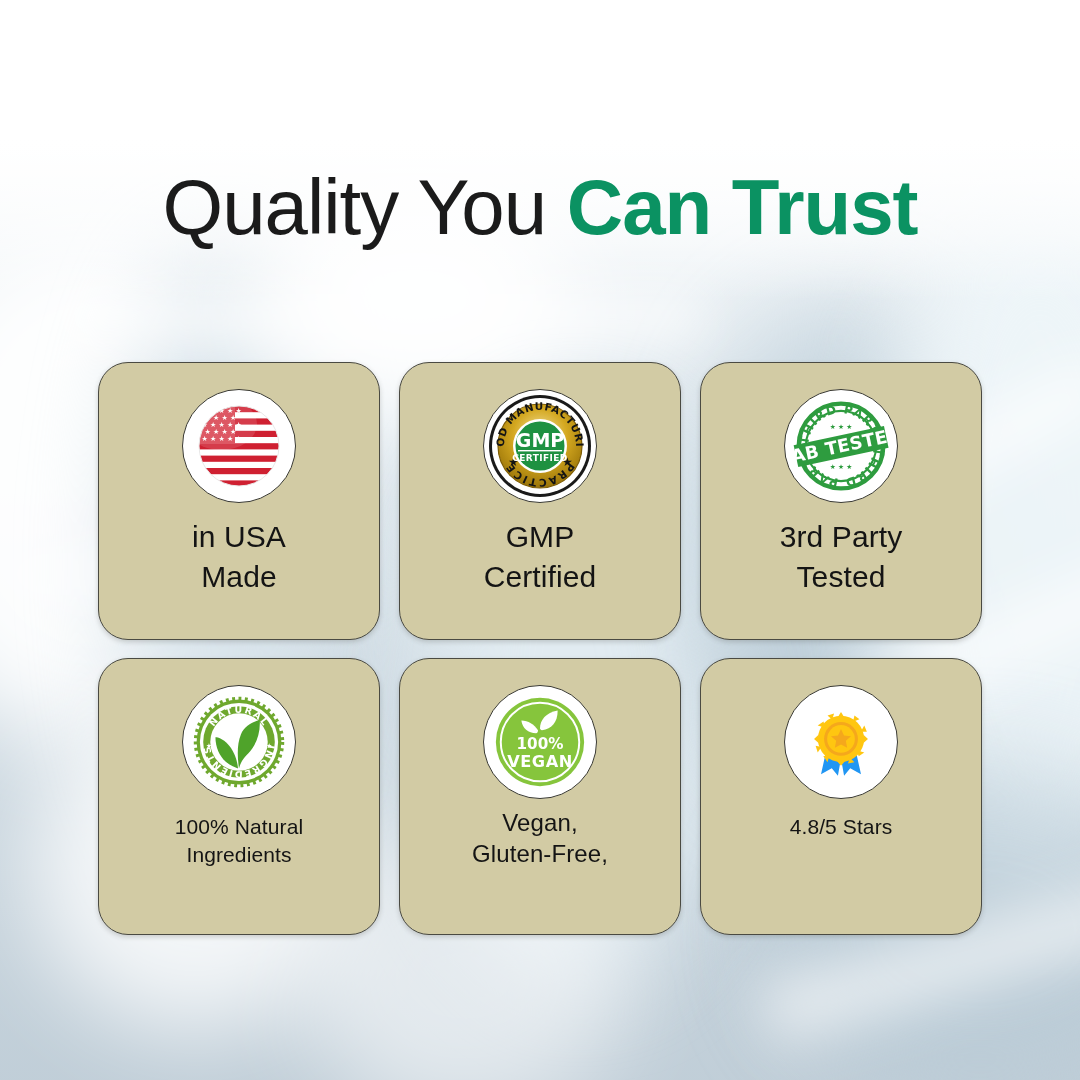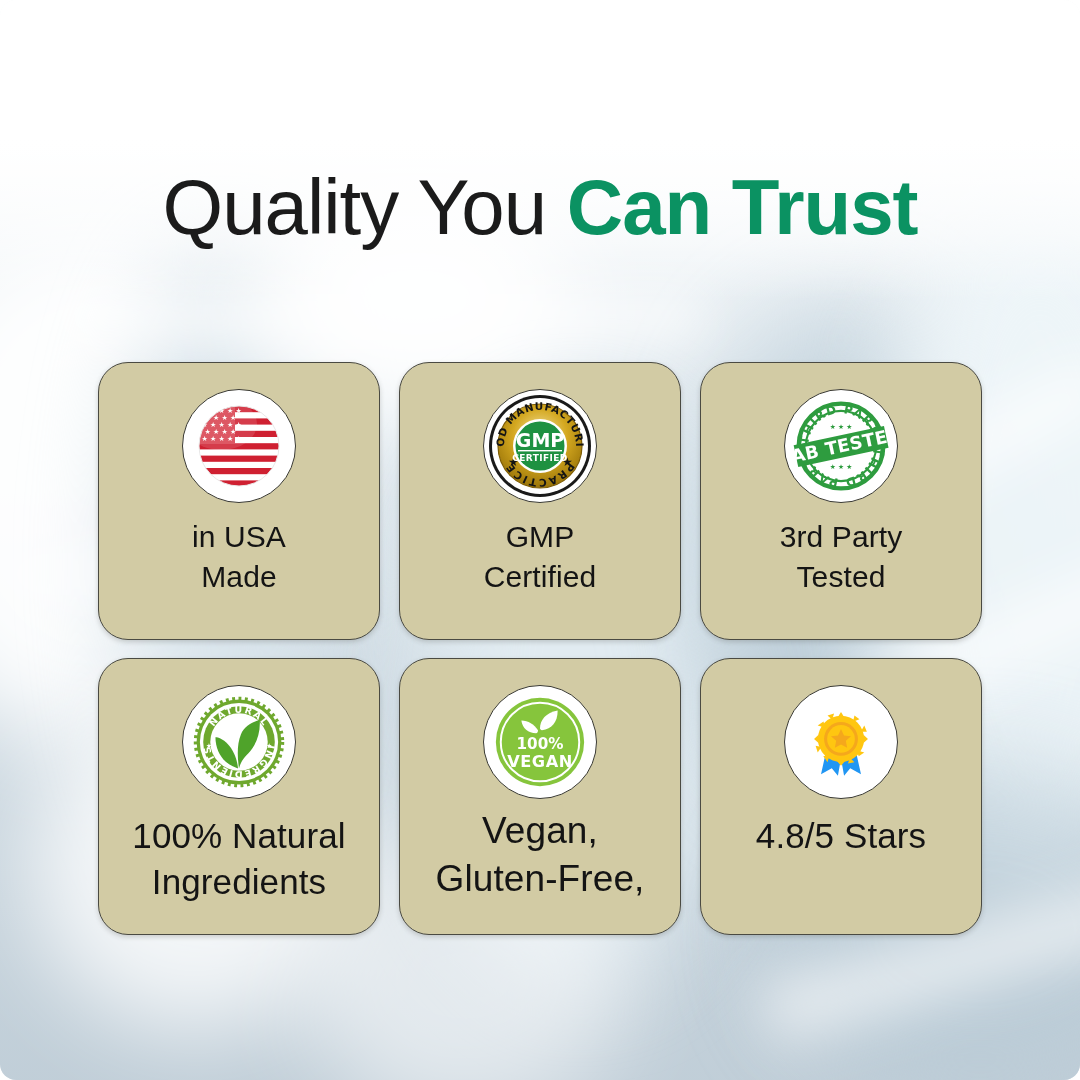--- a/index.html
+++ b/index.html
@@ -4,21 +4,20 @@
 <style>
   html,body{margin:0;padding:0;}
   body{
     width:1080px;height:1080px;overflow:hidden;
     font-family:"Liberation Sans", sans-serif;
     background:#ffffff;
   }
   .stage{
     position:relative;width:1080px;height:1080px;overflow:hidden;
     background:#f2f6f8;
-    border-radius:16px;
   }
 
   
   .bg{position:absolute;inset:0;overflow:hidden;}
   .bg-base{
     position:absolute;inset:-60px;
     background:
       linear-gradient(180deg,#ffffff 0%,#fdfefe 14%,#eff4f7 26%,#dfe8ee 46%,#cfdbe3 64%,#c6d3dc 80%,#bfcdd7 100%);
   }
   .blob{position:absolute;border-radius:50%;filter:blur(46px);}
@@ -69,22 +68,22 @@
     margin-top:26px;width:112px;height:112px;border-radius:50%;
     background:#ffffff;border:1.6px solid #3a3a33;
     display:flex;align-items:center;justify-content:center;overflow:hidden;
     flex:0 0 auto;
   }
   .card-label{
     margin-top:14px;width:100%;text-align:center;
     font-size:30px;font-weight:400;line-height:1.32;color:#141414;
     letter-spacing:.1px;
   }
-  .card-label.tight{font-size:35px;}
-  .card-label.three{margin-top:8px;font-size:37px;line-height:1.3;}
+  .card-label.tight{font-size:21px;}
+  .card-label.three{margin-top:8px;font-size:24px;line-height:1.3;}
   .card-label .ln{display:block;}
 </style>
 </head>
 <body>
 
 <div class="stage">
 
   <div class="bg">
     <div class="bg-base"></div>
     <div class="blob b1"></div>

